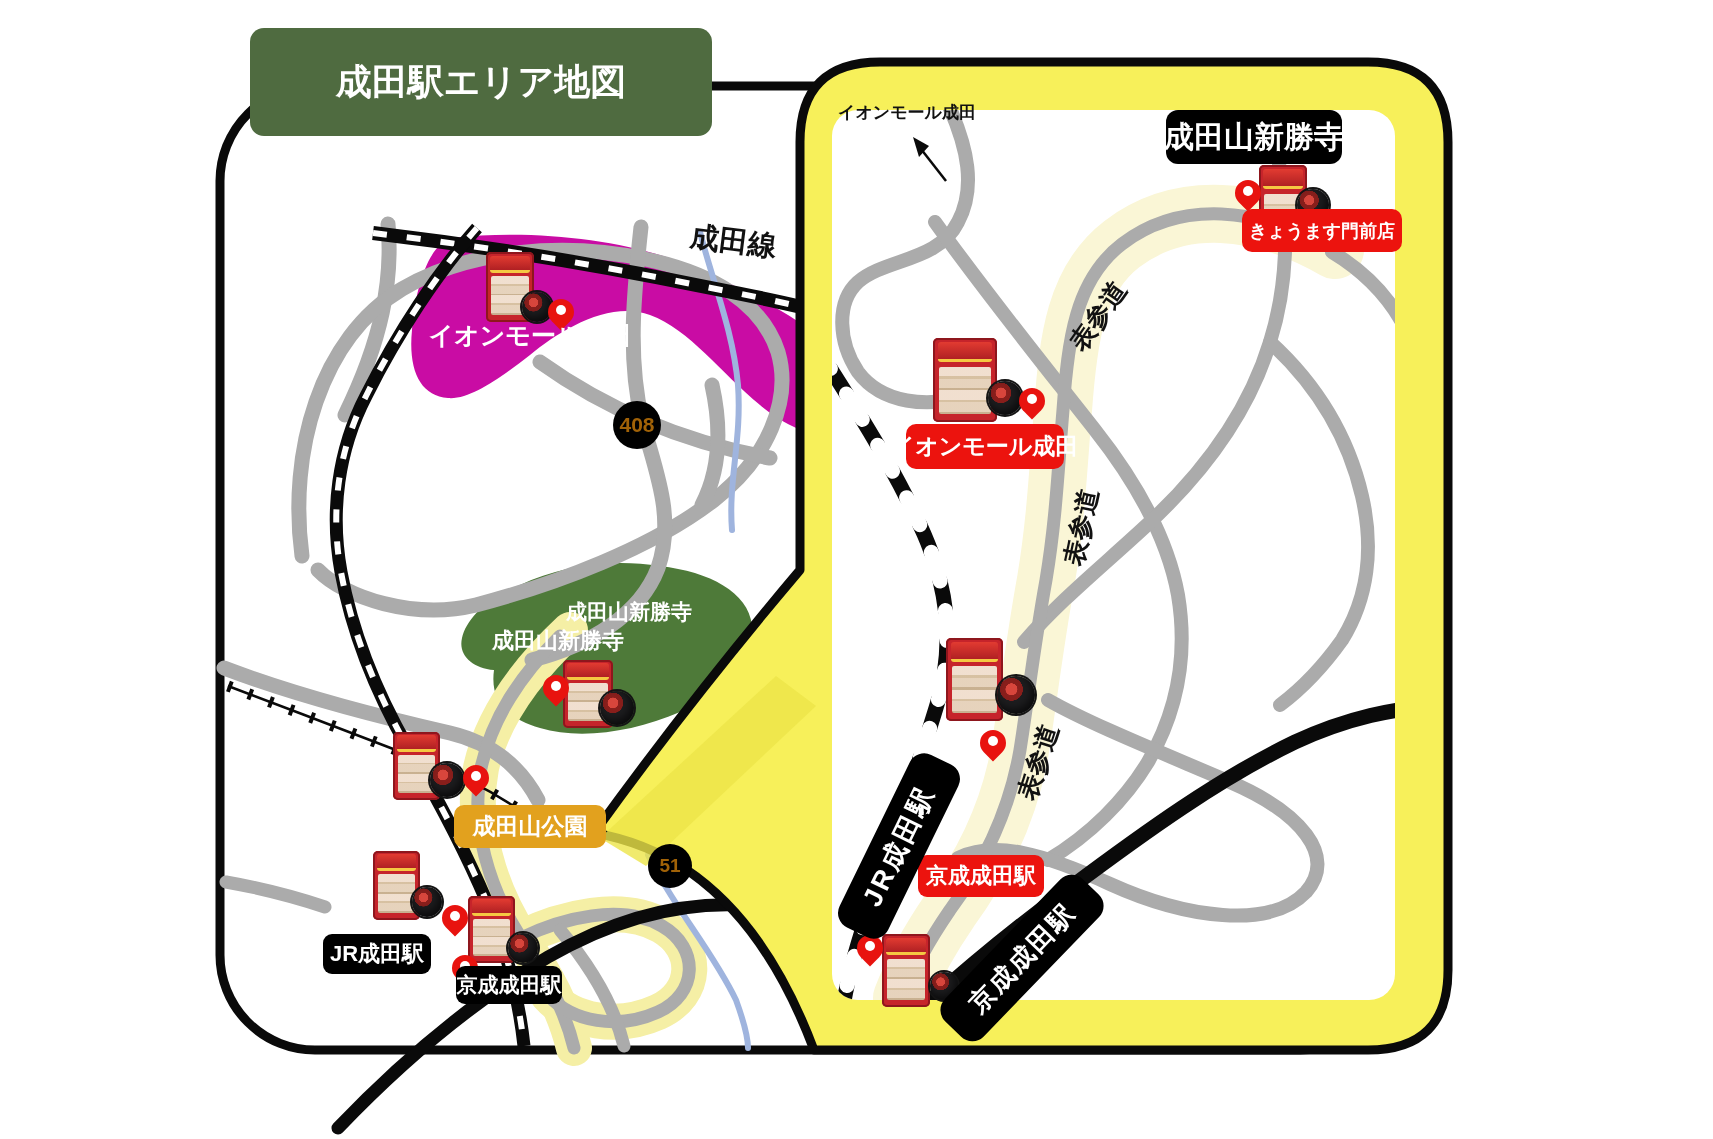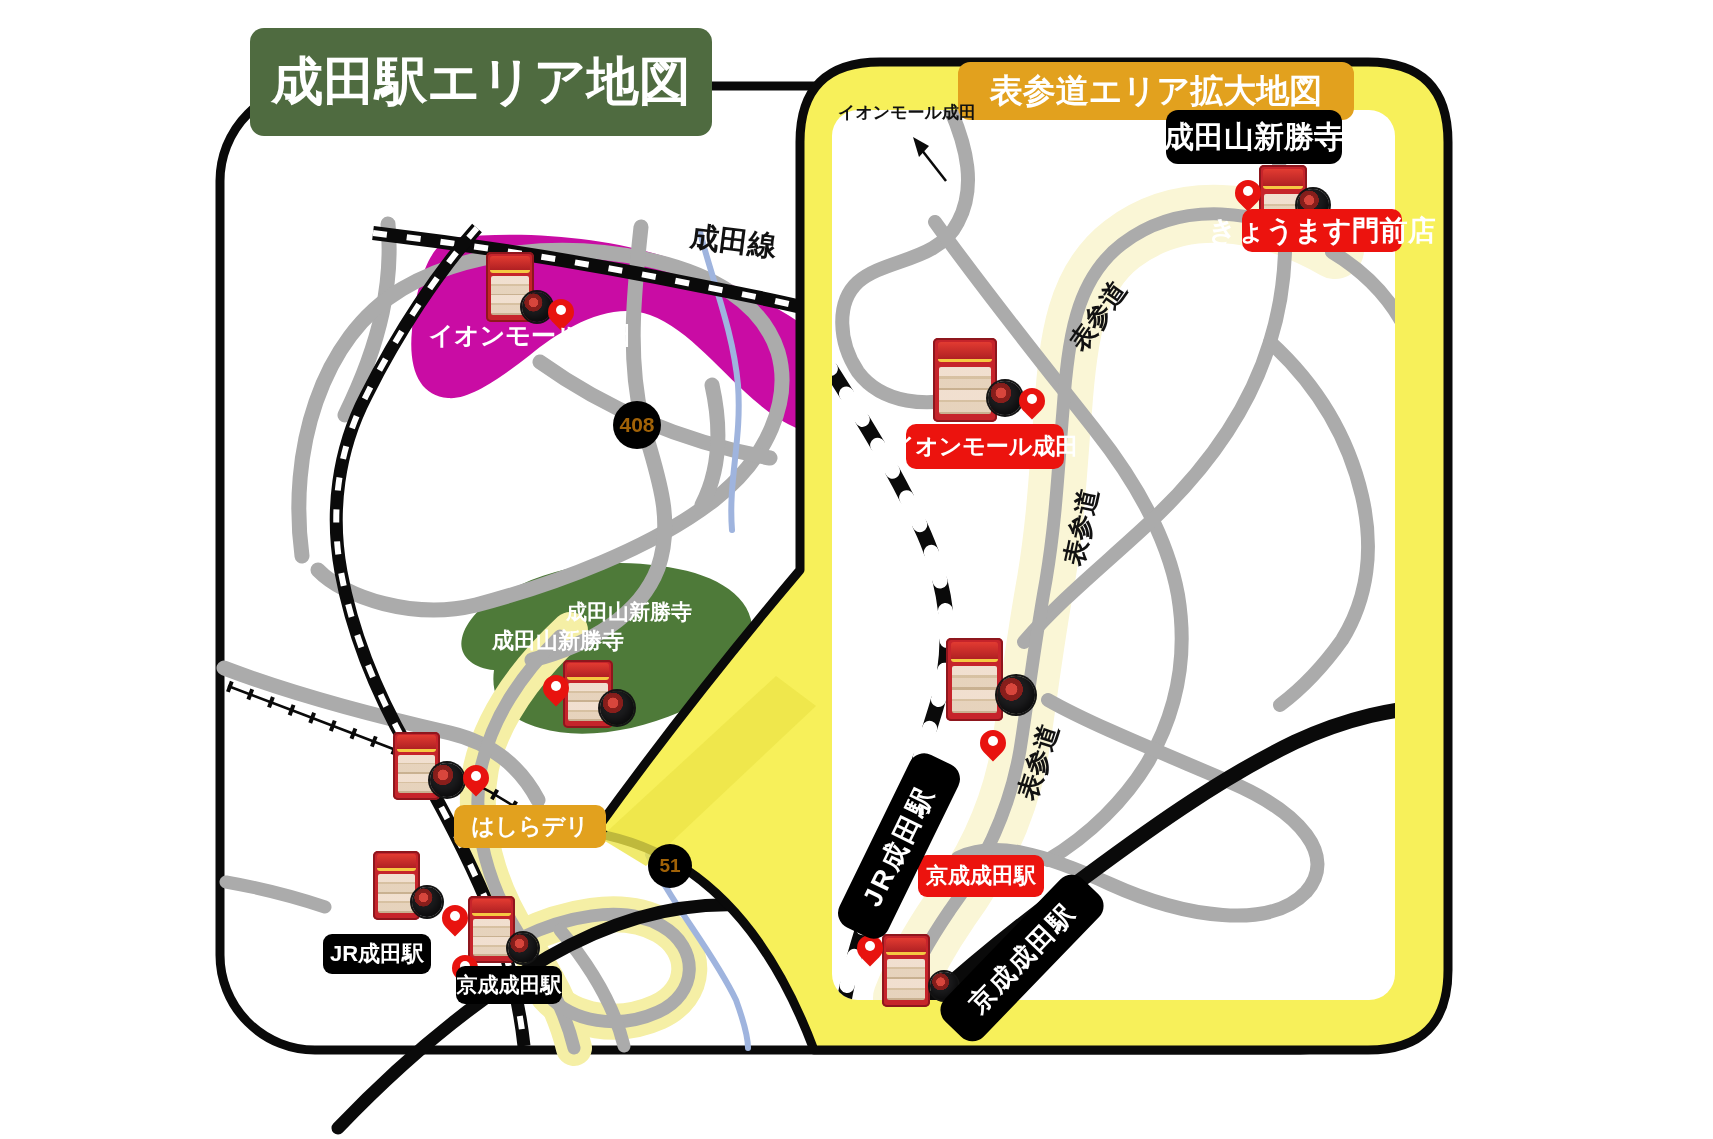--- a/index.html
+++ b/index.html
@@ -154,47 +154,46 @@
   <div class="abs pin" style="left:548px;top:299px"></div>
   <div class="abs pin" style="left:543px;top:675px"></div>
   <div class="abs pin" style="left:463px;top:765px"></div>
   <div class="abs pin" style="left:442px;top:905px"></div>
   <div class="abs pin" style="left:452px;top:955px"></div>
   <div class="abs pin" style="left:1235px;top:180px"></div>
   <div class="abs pin" style="left:1019px;top:388px"></div>
   <div class="abs pin" style="left:980px;top:730px"></div>
   <div class="abs pin" style="left:857px;top:935px"></div>
 
-  <div class="abs lbl box-green" style="left:250px;top:28px;width:462px;height:108px;font-size:52px">成田駅エリア地図</div>
+  <div class="abs lbl box-green" style="left:250px;top:28px;width:462px;height:108px;font-size:36px">成田駅エリア地図</div>
 
   <div class="abs on-map-black rot" style="left:690px;top:222px;font-size:29px;transform:rotate(7deg)">成田線</div>
 
   <div class="abs lbl on-map-white" style="left:418px;top:320px;width:224px;height:30px;font-size:25px">イオンモール成田</div>
 
   <div class="abs lbl badge" style="left:613px;top:401px;width:48px;height:48px;font-size:21px">408</div>
 
   <div class="abs on-map-white" style="left:566px;top:598px;font-size:21px">成田山新勝寺</div>
 
   <div class="abs on-map-white" style="left:492px;top:626px;font-size:22px">成田山新勝寺</div>
 
-  <div class="abs lbl box-orange" style="left:454px;top:805px;width:152px;height:43px;font-size:23px;border-radius:10px">はしらデリ</div>
+  <div class="abs lbl box-orange" style="left:454px;top:805px;width:152px;height:43px;font-size:23px;border-radius:10px">成田山公園</div>
 
   <div class="abs lbl badge" style="left:648px;top:844px;width:44px;height:44px;font-size:19px">51</div>
 
   <div class="abs lbl box-black" style="left:323px;top:934px;width:108px;height:40px;font-size:22px;border-radius:9px">JR成田駅</div>
 
   <div class="abs lbl box-black" style="left:456px;top:966px;width:106px;height:38px;font-size:21px;border-radius:9px">京成成田駅</div>
 
-  <div class="abs lbl box-orange" style="left:958px;top:62px;width:396px;height:58px;font-size:33px">表参道エリア拡大地図</div>
 
   <div class="abs on-map-black" style="left:838px;top:101px;font-size:17px">イオンモール成田</div>
 
   <div class="abs lbl box-black" style="left:1166px;top:110px;width:176px;height:54px;font-size:30px;border-radius:12px">成田山新勝寺</div>
 
-  <div class="abs lbl box-red" style="left:1242px;top:209px;width:160px;height:43px;font-size:28px">きょうます門前店</div>
+  <div class="abs lbl box-red" style="left:1242px;top:209px;width:160px;height:43px;font-size:18px">きょうます門前店</div>
 
   <div class="abs lbl box-red" style="left:906px;top:424px;width:158px;height:45px;font-size:23px">イオンモール成田</div>
 
 
   <div class="abs lbl box-red" style="left:918px;top:855px;width:126px;height:42px;font-size:22px;border-radius:9px">京成成田駅</div>
 
   <div class="abs lbl box-black rot" style="left:803px;top:819px;width:192px;height:54px;font-size:27px;letter-spacing:3px;border-radius:16px;transform:rotate(-64deg)">JR成田駅</div>
 
   <div class="abs lbl box-black rot" style="left:923px;top:931px;width:198px;height:54px;font-size:26px;letter-spacing:2px;border-radius:16px;transform:rotate(-46deg)">京成成田駅</div>
 

